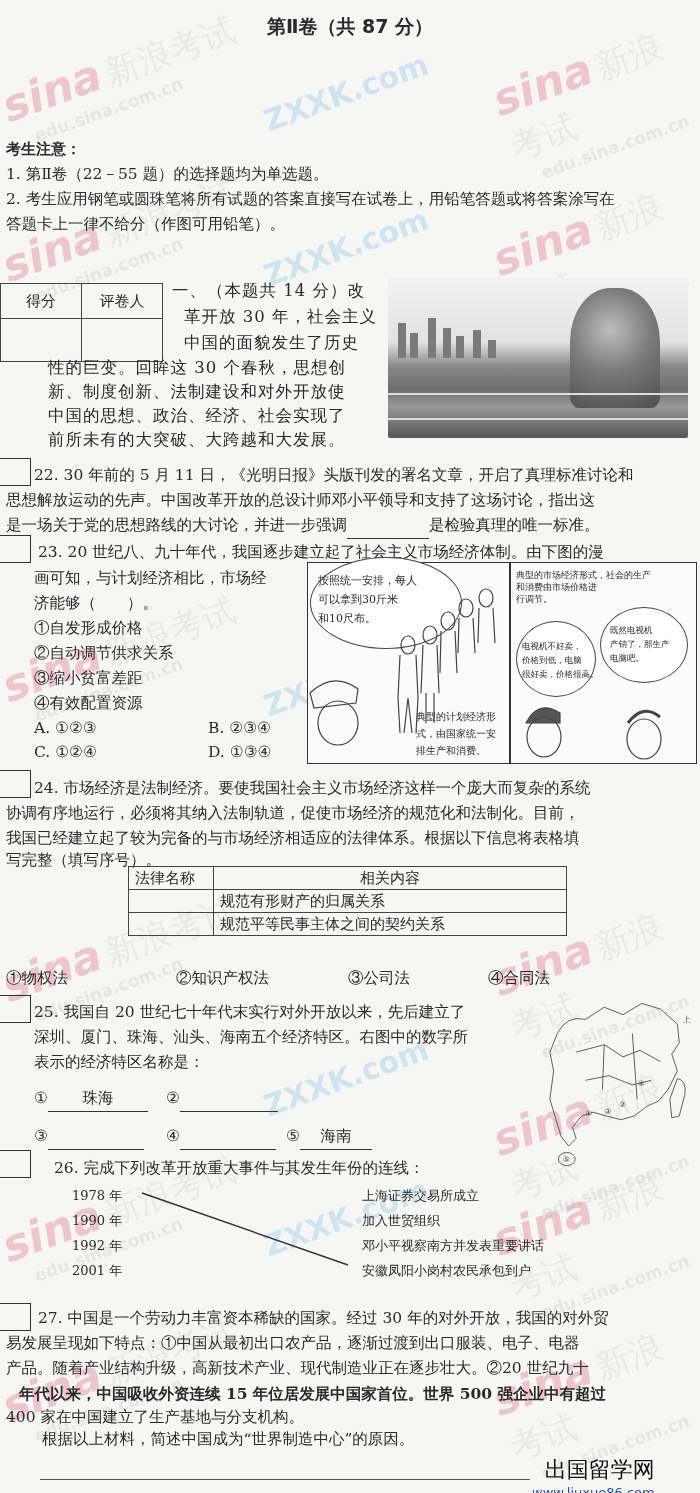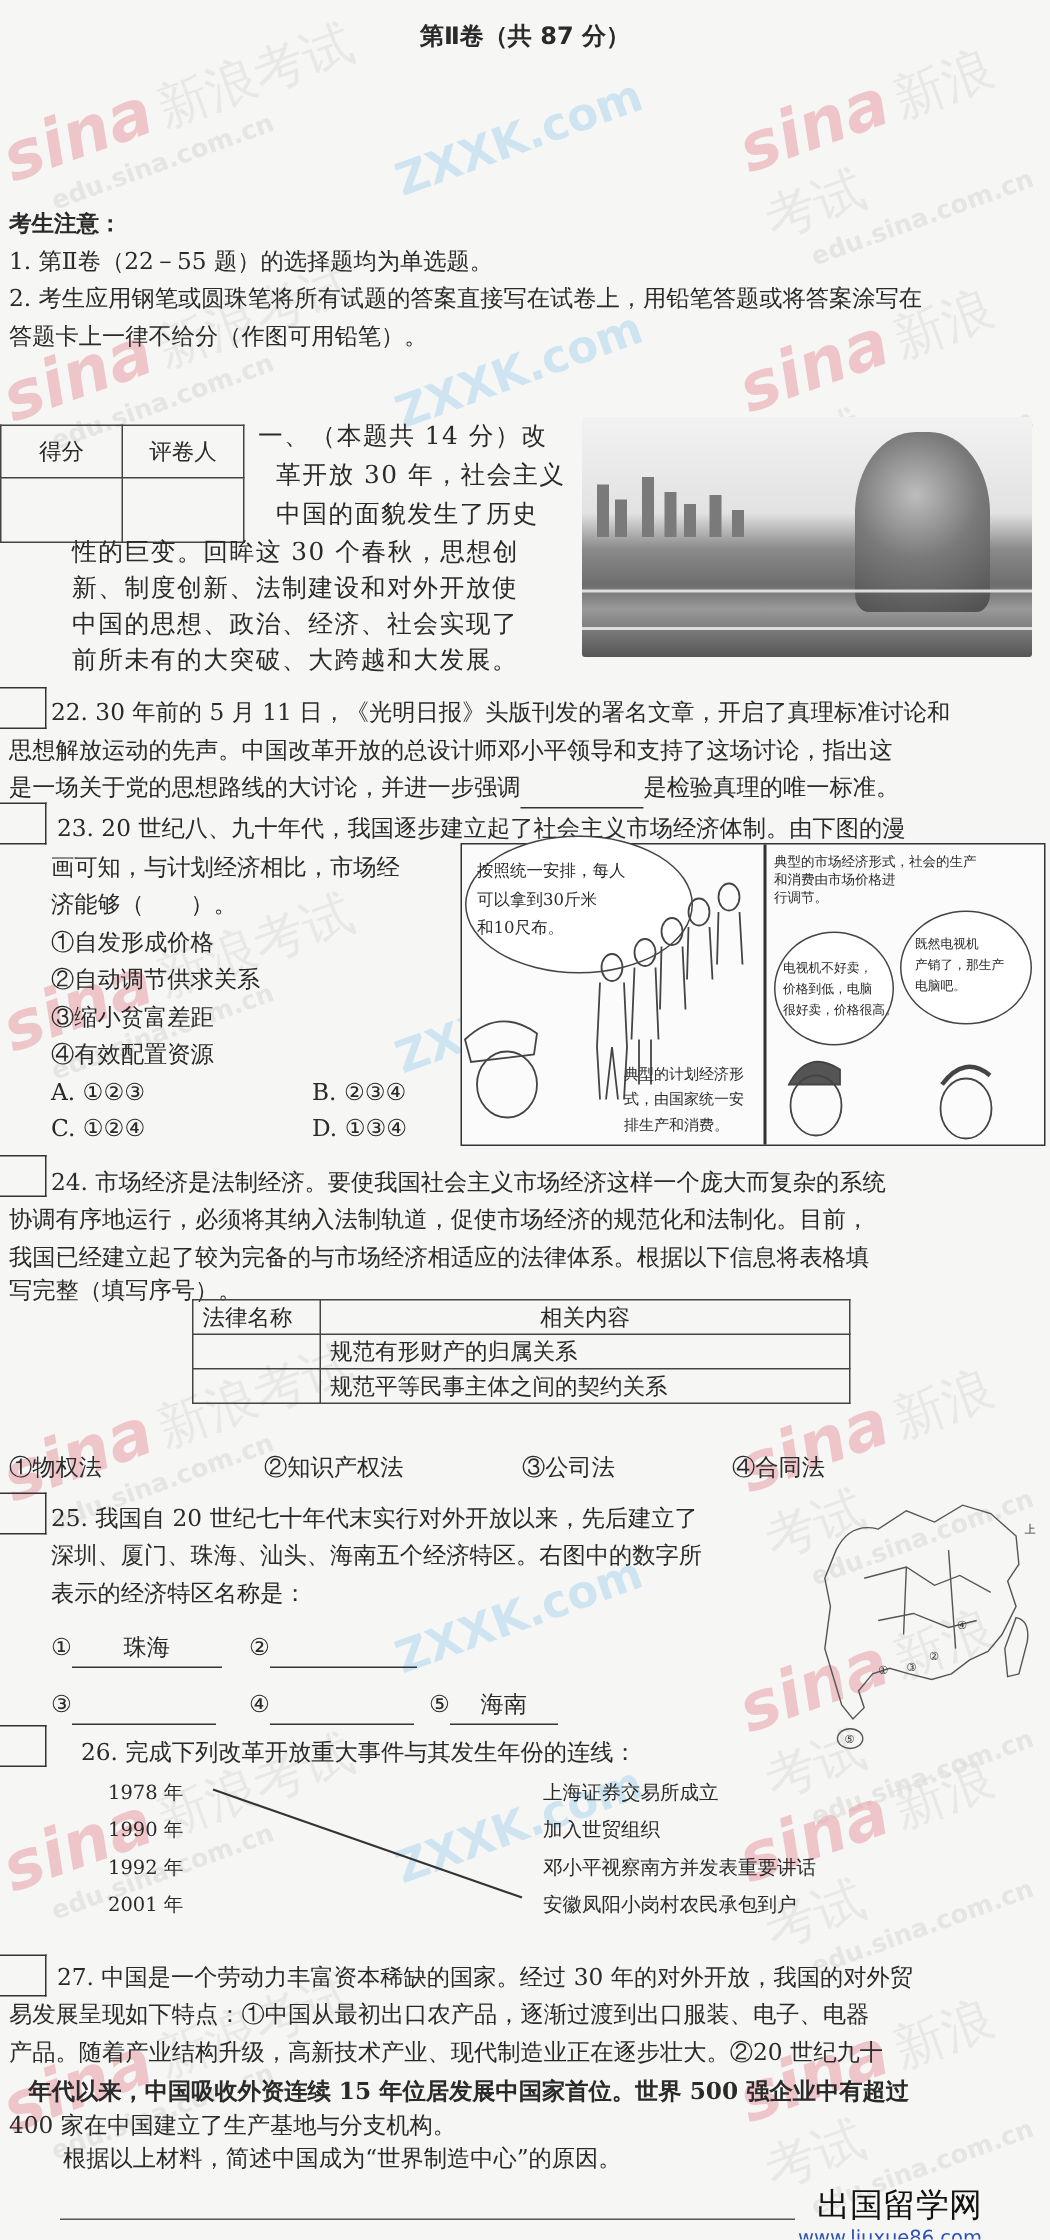--- a/index.html
+++ b/index.html
@@ -6,21 +6,21 @@
   body {
     width:700px; height:1493px; position:relative; overflow:hidden;
     background:#f6f6f4; color:#2a2a2a;
     font-family:"DejaVu Serif","Liberation Serif",serif;
   }
   .abs { position:absolute; }
   .wm { position:absolute; color:#e9b9bd; font-family:"DejaVu Sans",sans-serif; font-weight:bold; opacity:.55; pointer-events:none; transform:rotate(-20deg); }
   .wm .logo { font-size:44px; font-style:italic; color:#e8a0a8; }
   .wm .cn { font-size:34px; color:#ddd; font-weight:normal; }
   .wm .url { font-size:17px; color:#d8d8d8; display:block; margin-left:20px; }
-  .title { top:14px; left:0; width:700px; text-align:center; font-size:16px; font-weight:bold; font-family:"DejaVu Sans",sans-serif; }
+  .title { top:14px; left:0; width:700px; text-align:center; font-size:19px; font-weight:bold; font-family:"DejaVu Sans",sans-serif; }
   .notice-head { top:140px; left:6px; font-size:15px; font-weight:bold; font-family:"DejaVu Sans",sans-serif; }
   .line { font-size:15.5px; line-height:25px; }
   .score-table { top:283px; left:0; border-collapse:collapse; font-size:15px; }
   .score-table td { border:1px solid #444; width:78px; height:32px; text-align:center; }
   .mark-box { position:absolute; left:-2px; width:32px; height:26px; border:1.5px solid #333; border-left:none; background:transparent; }
   .photo { top:278px; left:388px; width:300px; height:160px; background:linear-gradient(180deg,#f2f2f2 0%,#e2e2e2 40%,#8a8a8a 55%,#6d6d6d 70%,#999 80%,#555 100%); border-radius:2px; overflow:hidden; }
   .photo .bldg { position:absolute; bottom:80px; background:#7a7a7a; width:8px; }
   .photo .portrait { position:absolute; right:28px; top:10px; width:90px; height:120px; border-radius:45% 45% 10% 10%; background:radial-gradient(circle at 45% 35%,#bdbdbd 0%,#7a7a7a 45%,#4e4e4e 100%); }
   .photo .rail { position:absolute; left:0; right:0; height:2px; background:#ddd; }
   .comic { top:562px; left:307px; width:388px; height:200px; border:1.5px solid #333; background:#fbfbfb; }

